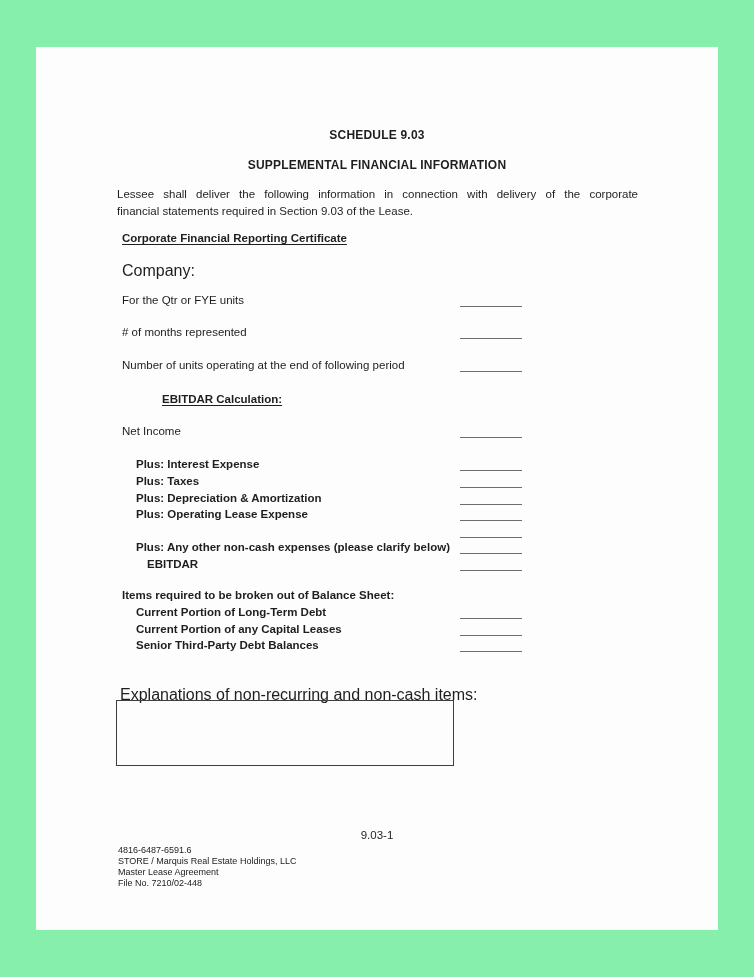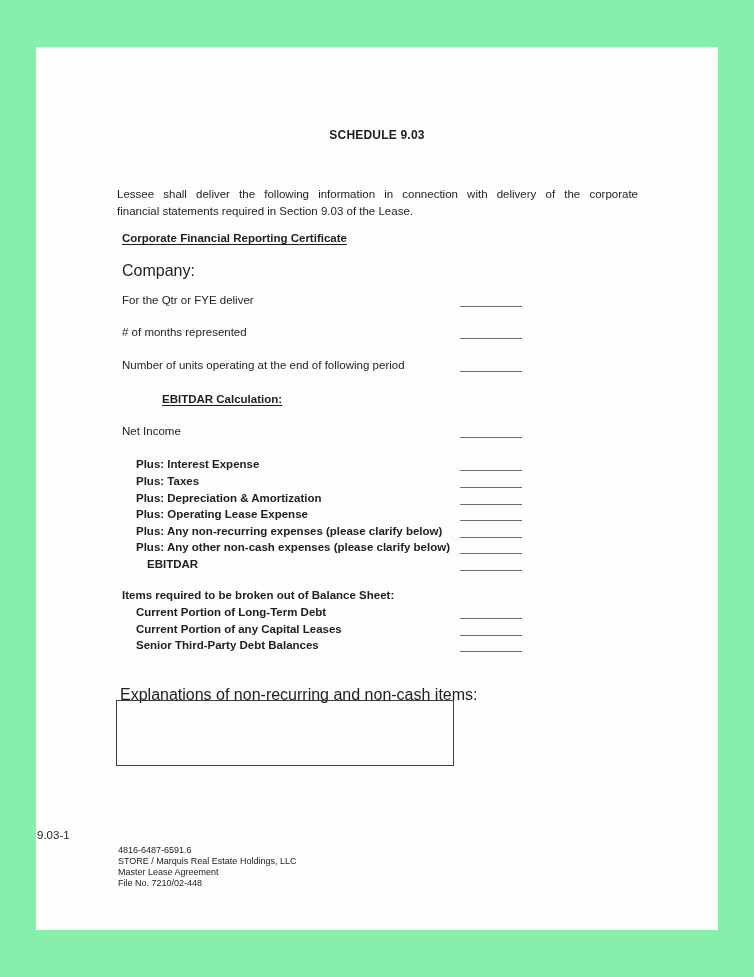--- a/index.html
+++ b/index.html
@@ -108,52 +108,54 @@
     width: 336px;
     height: 64px;
     border: 1.5px solid #3f3f3f;
     background: transparent;
   }
   .page-number {
     position: absolute;
     top: 781px;
     left: 0;
     width: 100%;
+    text-align: center;
     font-size: 11.5px;
     color: #242424;
   }
   .footer {
     position: absolute;
     top: 797px;
     left: 81px;
     font-size: 9px;
     line-height: 11px;
     color: #222222;
   }
   .footer div { white-space: nowrap; }
 </style>
 </head>
 <body>
 
 <div class="canvas">
   <div class="page">
 
     <div class="doc-title">SCHEDULE 9.03</div>
+    <div class="doc-subtitle">SUPPLEMENTAL FINANCIAL INFORMATION</div>
 
     <div class="intro">
       <span class="l1">Lessee shall deliver the following information in connection with delivery of the corporate</span>
       <span class="l2">financial statements required in Section 9.03 of the Lease.</span>
     </div>
 
     <div class="heading u" style="top:184px;">Corporate Financial Reporting Certificate</div>
 
     <div class="lbl" style="top:214px;">Company:</div>
 
     <div class="row" style="top:246px;">
-      <span class="rl">For the Qtr or FYE deliver</span>
+      <span class="rl">For the Qtr or FYE units</span>
       <span class="blank"></span>
     </div>
     <div class="row" style="top:278px;">
       <span class="rl"># of months represented</span>
       <span class="blank"></span>
     </div>
     <div class="row" style="top:311px;">
       <span class="rl">Number of units operating at the end of following period</span>
       <span class="blank"></span>
     </div>
@@ -175,21 +177,20 @@
     </div>
     <div class="row ind1" style="top:444px;">
       <span class="rl">Plus: Depreciation &amp; Amortization</span>
       <span class="blank"></span>
     </div>
     <div class="row ind1" style="top:460px;">
       <span class="rl">Plus: Operating Lease Expense</span>
       <span class="blank"></span>
     </div>
     <div class="row ind1" style="top:477px;">
-      <span class="rl">Plus: Any non-recurring expenses (please clarify below)</span>
       <span class="blank"></span>
     </div>
     <div class="row ind1" style="top:493px;">
       <span class="rl">Plus: Any other non-cash expenses (please clarify below)</span>
       <span class="blank"></span>
     </div>
     <div class="row ind2" style="top:510px;">
       <span class="rl">EBITDAR</span>
       <span class="blank"></span>
     </div>

